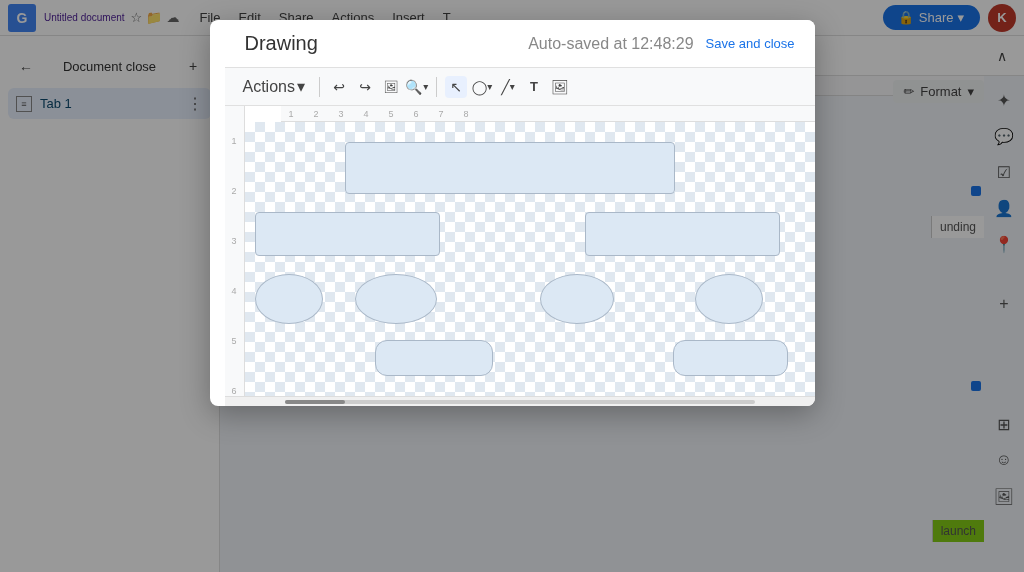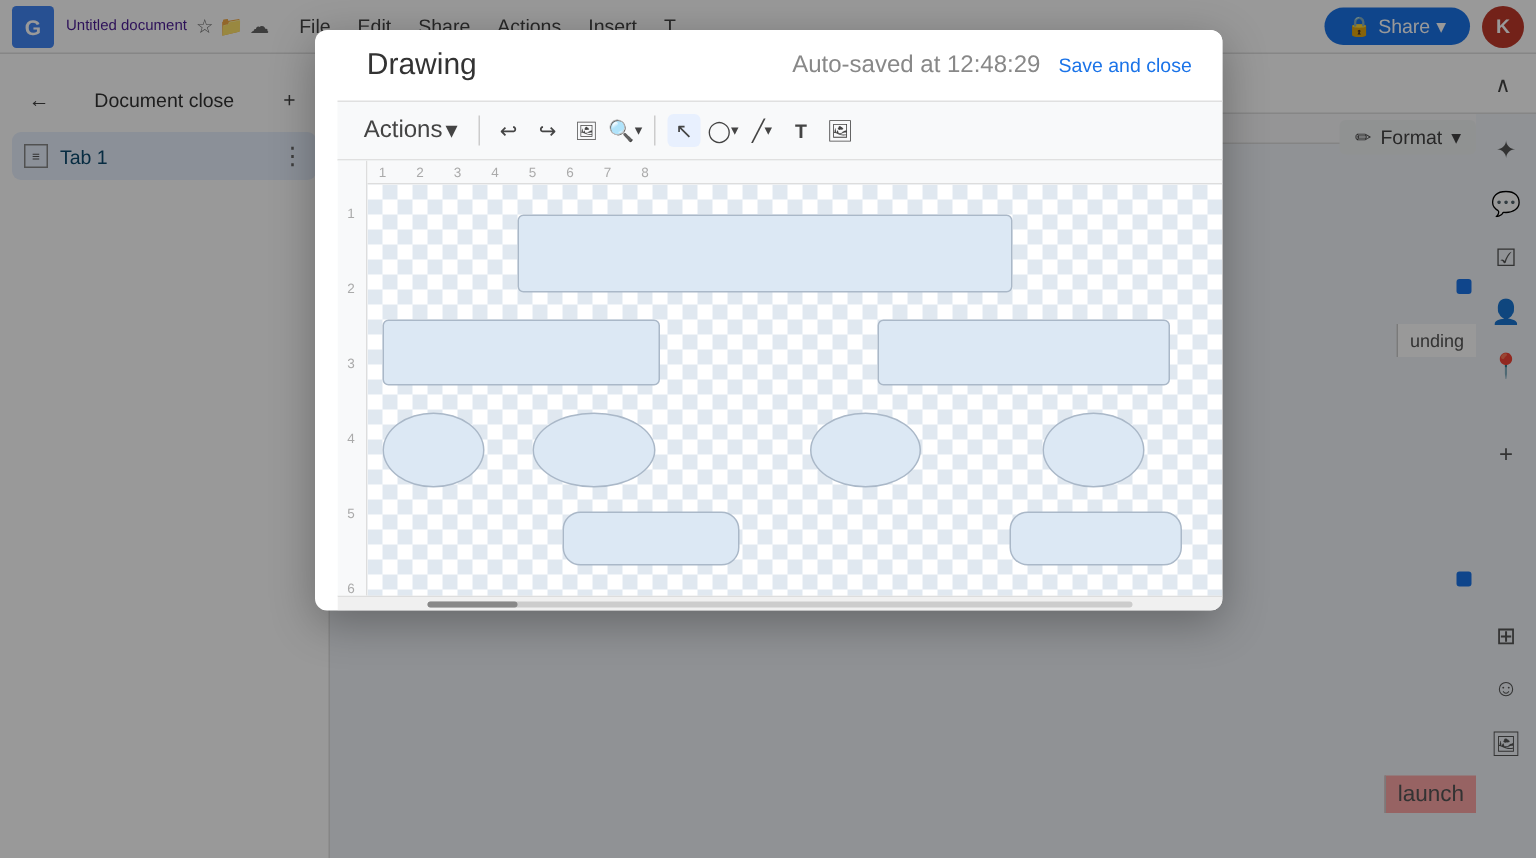--- a/index.html
+++ b/index.html
@@ -435,21 +435,21 @@
   <div class="right-panel-btn">🖼</div>
 </div>
 
 <div class="main-content">
   <div class="ruler">
     <span style="margin-left:20px; font-size:9px; color:#aaa;">1&nbsp;&nbsp;&nbsp;&nbsp;&nbsp;&nbsp;&nbsp;&nbsp;&nbsp;&nbsp;2&nbsp;&nbsp;&nbsp;&nbsp;&nbsp;&nbsp;&nbsp;&nbsp;&nbsp;&nbsp;3&nbsp;&nbsp;&nbsp;&nbsp;&nbsp;&nbsp;&nbsp;&nbsp;&nbsp;&nbsp;4&nbsp;&nbsp;&nbsp;&nbsp;&nbsp;&nbsp;&nbsp;&nbsp;&nbsp;&nbsp;5&nbsp;&nbsp;&nbsp;&nbsp;&nbsp;&nbsp;&nbsp;&nbsp;&nbsp;&nbsp;6&nbsp;&nbsp;&nbsp;&nbsp;&nbsp;&nbsp;&nbsp;&nbsp;&nbsp;&nbsp;7&nbsp;&nbsp;&nbsp;&nbsp;&nbsp;&nbsp;&nbsp;&nbsp;&nbsp;&nbsp;8&nbsp;&nbsp;&nbsp;&nbsp;&nbsp;&nbsp;&nbsp;&nbsp;&nbsp;&nbsp;9&nbsp;&nbsp;&nbsp;&nbsp;&nbsp;&nbsp;&nbsp;&nbsp;&nbsp;&nbsp;10</span>
   </div>
   <div style="padding: 20px; background: #f0f4f9; height: calc(100% - 20px); position: relative;">
 
     <div style="position:absolute; right:0; top:120px; font-size:12px; color:#555; padding:4px 8px; background:#fff; border-left:1px solid #ccc;">unding</div>
-    <div style="position:absolute; right:0; bottom:30px; font-size:15px; color:#555; padding:4px 8px; background:#fca5a5; border-left:1px solid #ccc;">launch</div>
+    <div style="position:absolute; right:0; bottom:30px; font-size:12px; color:#555; padding:4px 8px; background:#84cc16; border-left:1px solid #ccc;">launch</div>
 
     <div style="position:absolute; right:3px; top:90px; width:10px; height:10px; background:#1a73e8; border-radius:2px;"></div>
     <div style="position:absolute; right:3px; top:285px; width:10px; height:10px; background:#1a73e8; border-radius:2px;"></div>
   </div>
 </div>
 
 <div class="modal-overlay">
   <div class="drawing-modal">
 
     <div class="modal-header">
@@ -484,21 +484,21 @@
           <div style="margin-bottom:40px;">1</div>
           <div style="margin-bottom:40px;">2</div>
           <div style="margin-bottom:40px;">3</div>
           <div style="margin-bottom:40px;">4</div>
           <div style="margin-bottom:40px;">5</div>
           <div>6</div>
         </div>
 
         <div style="display:flex; flex-direction:column; flex:1;">
 
-          <div class="canvas-ruler-top" style="padding-left:8px;">
+          <div class="canvas-ruler-top" style="padding-left:8px;margin-left:36px;">
             <span style="color:#aaa; font-size:9px;">1&nbsp;&nbsp;&nbsp;&nbsp;&nbsp;&nbsp;&nbsp;&nbsp;2&nbsp;&nbsp;&nbsp;&nbsp;&nbsp;&nbsp;&nbsp;&nbsp;3&nbsp;&nbsp;&nbsp;&nbsp;&nbsp;&nbsp;&nbsp;&nbsp;4&nbsp;&nbsp;&nbsp;&nbsp;&nbsp;&nbsp;&nbsp;&nbsp;5&nbsp;&nbsp;&nbsp;&nbsp;&nbsp;&nbsp;&nbsp;&nbsp;6&nbsp;&nbsp;&nbsp;&nbsp;&nbsp;&nbsp;&nbsp;&nbsp;7&nbsp;&nbsp;&nbsp;&nbsp;&nbsp;&nbsp;&nbsp;&nbsp;8</span>
           </div>
 
           <div class="canvas-area" style="flex:1; position:relative;">
 
             <div class="shape-rect" style="top:20px; left:100px; width:330px; height:52px;"></div>
 
             <div class="shape-rect" style="top:90px; left:10px; width:185px; height:44px;"></div>
             <div class="shape-rect" style="top:90px; left:340px; width:195px; height:44px;"></div>
 

